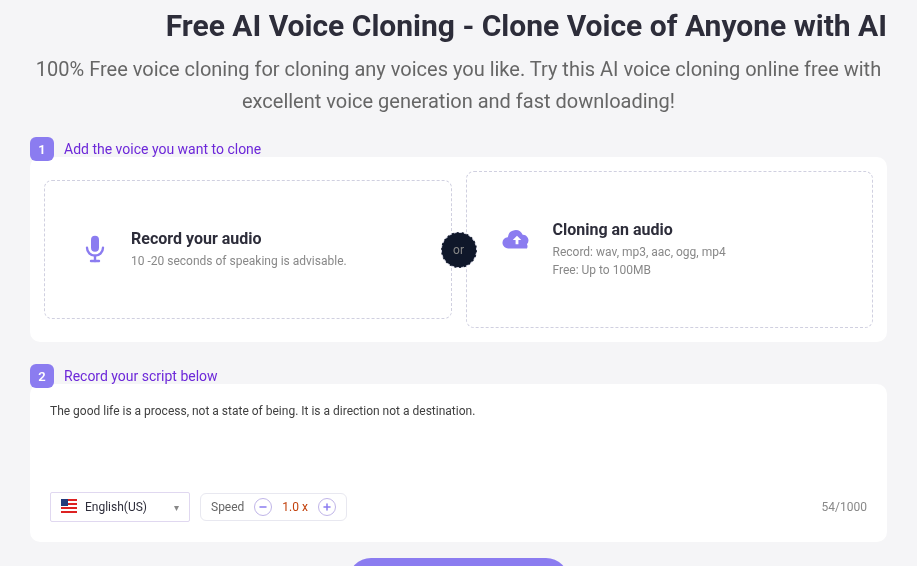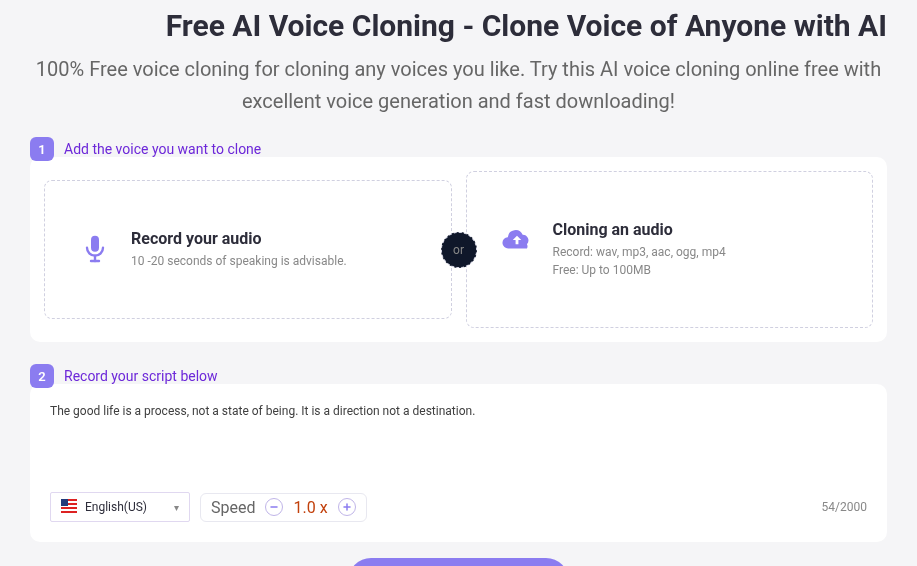--- a/index.html
+++ b/index.html
@@ -18,21 +18,21 @@
 .option-content{flex:1}
 .option-title{font-size:16px;font-weight:700;color:#2d2d3a;margin-bottom:4px}
 .option-desc{font-size:12px;color:#888;line-height:1.5}
 .or-circle{width:36px;height:36px;border-radius:50%;background:#0f172a;border:1px dashed #d0d0e0;display:flex;align-items:center;justify-content:center;font-size:12px;color:#888;position:absolute;left:50%;top:50%;transform:translate(-50%,-50%);z-index:3}
 .option-spacer{width:14px}
 .script-text{font-size:12px;color:#404040;min-height:80px;margin-bottom:8px}
 .controls-row{display:flex;align-items:center;gap:10px}
 .lang-select{display:flex;align-items:center;gap:8px;border:1px solid #e0d8f0;border-radius:2px;padding:6px 10px;font-size:12px;cursor:pointer;background:#fff;min-width:140px;position:relative}
 .flag-icon{width:16px;height:16px;border-radius:50%;display:inline-block}
 .chevron{margin-left:auto;font-size:10px;color:#888}
-.speed-box{display:flex;align-items:center;gap:10px;border:1px solid #e8e8f0;border-radius:6px;padding:4px 10px;font-size:16px}
+.speed-box{display:flex;align-items:center;gap:10px;border:1px solid #e8e8f0;border-radius:6px;padding:4px 10px;font-size:12px}
 .speed-btn{width:18px;height:18px;border:1px solid #c0b5e8;border-radius:50%;display:flex;align-items:center;justify-content:center;cursor:pointer;color:#8b7cf0;background:#fff}
 .speed-label{color:#666}
 .speed-val{color:#c2410c}
 .counter{margin-left:auto;font-size:12px;color:#888}
 .cta-row{display:flex;justify-content:center;margin-top:-6px}
 .cta-btn{background:#8b7cf0;color:#fff;border:none;border-radius:28px;padding:14px 32px;font-size:15px;font-weight:600;display:flex;align-items:center;gap:10px;cursor:pointer}
 .waveform-icon{display:flex;align-items:center;gap:2px}
 .waveform-icon span{width:2px;background:#fff;border-radius:1px}
 </style>
 </head>
@@ -112,21 +112,21 @@
         </button>
         <span class="speed-val">1.0 x</span>
         <button class="speed-btn">
           <svg width="10" height="10" viewBox="0 0 10 10">
               <line x1="2" y1="5" x2="8" y2="5" stroke="#8b7cf0" stroke-width="1.5" stroke-linecap="round"></line>
               <line x1="5" y1="2" x2="5" y2="8" stroke="#8b7cf0" stroke-width="1.5" stroke-linecap="round"></line>
             </svg>
         </button>
       </div>
       <div class="counter">
-        <span>54</span><span>/2000</span>
+        <span>54</span><span>/1000</span>
       </div>
     </div>
   </div>
 
   <div class="cta-row">
     <button class="cta-btn">
       <span class="waveform-icon">
         <span style="height:6px"></span>
           <span style="height:12px"></span>
           <span style="height:18px"></span>

